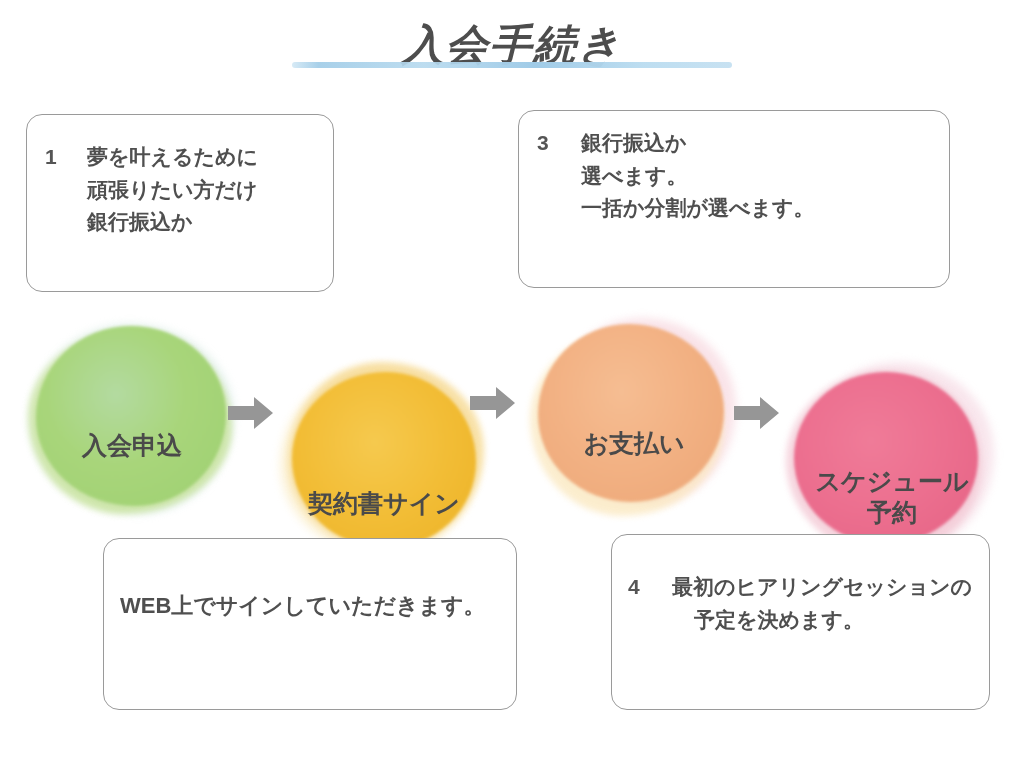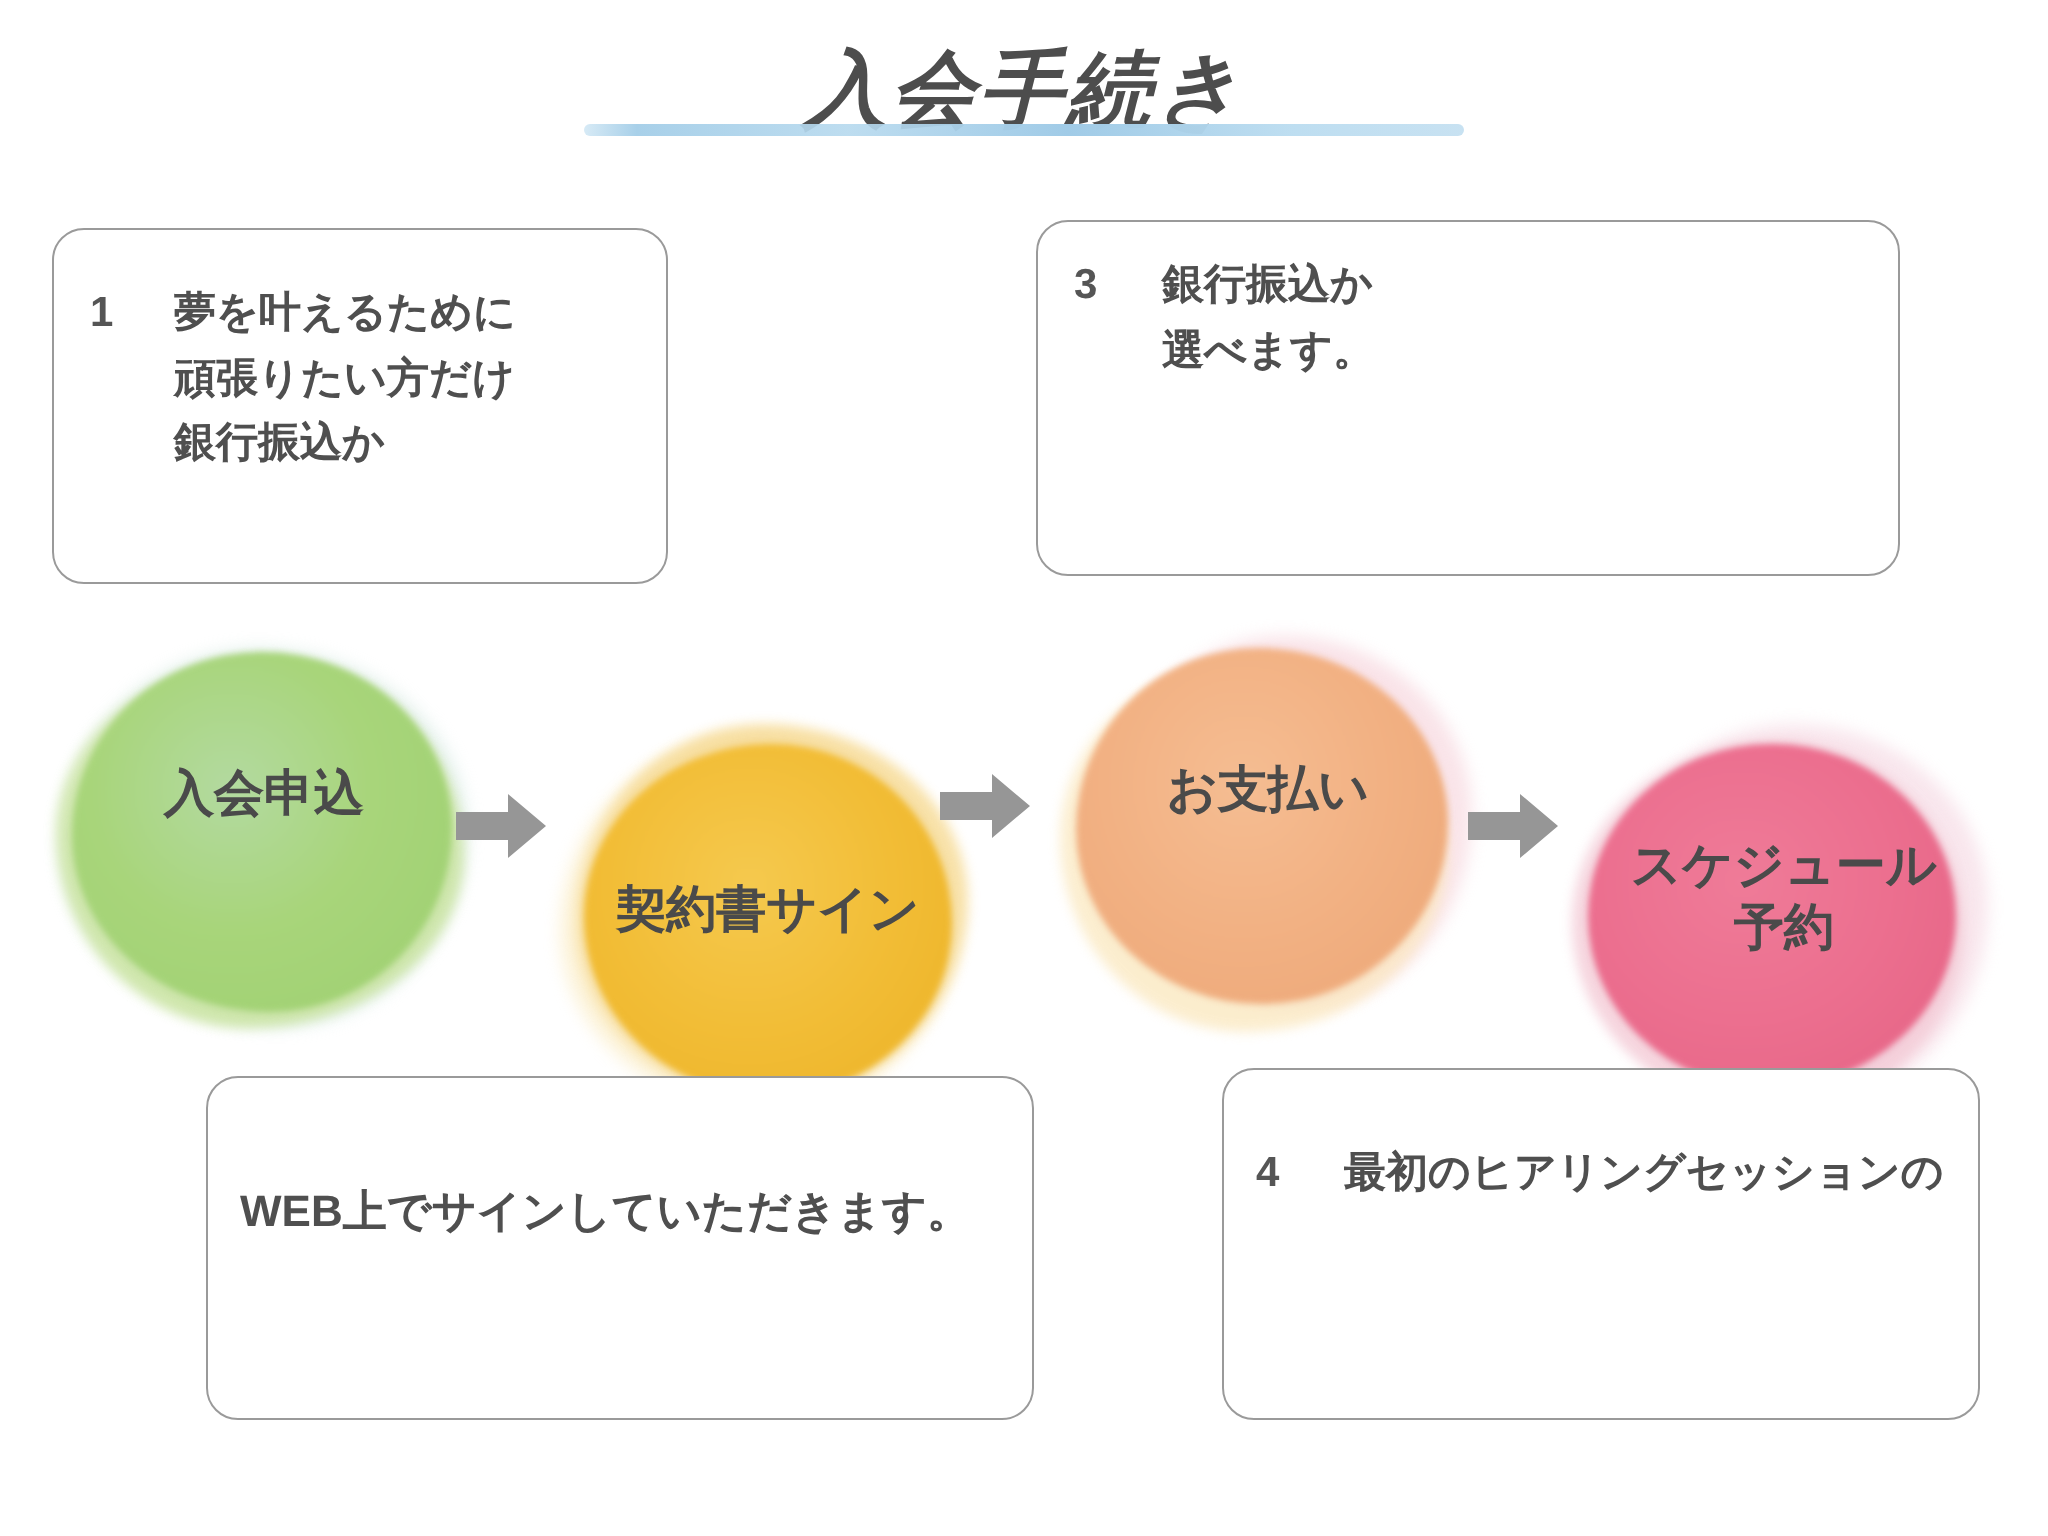--- a/index.html
+++ b/index.html
@@ -122,20 +122,21 @@
   .blob-label {
     position: absolute;
     width: 100%;
     text-align: center;
     font-size: 25px;
     font-weight: bold;
     color: #4a4a4a;
     line-height: 1.22;
     z-index: 3;
     white-space: nowrap;
+    margin-top: 48px;
   }
 
   
   #blob-1 { left: 26px; top: 320px; width: 212px; height: 196px; }
   #blob-1 .back  { left: 4px;  top: 4px;  width: 204px; height: 190px;
                    background: radial-gradient(ellipse at 45% 40%, #c9e4d4 0%, #cfe5dd 60%, #d7ecef 100%); }
   #blob-1 .mid   { left: 2px;  top: 10px; width: 204px; height: 184px;
                    background: radial-gradient(ellipse at 55% 60%, #bcdd86 0%, #c6e293 65%, #d4e9b5 100%);
                    border-radius: 52% 48% 53% 47% / 47% 53% 47% 53%; }
   #blob-1 .front { left: 10px; top: 6px;  width: 190px; height: 180px;
@@ -206,35 +207,37 @@
     </div>
   </div>
 </div>
 
 <div id="note-box-3" class="note-box">
   <div class="note-inner">
     <div class="note-num">3</div>
     <div class="note-lines">
       <div class="note-line">銀行振込か</div>
       <div class="note-line">選べます。</div>
+      <div class="note-line">一括か分割が選べます。</div>
     </div>
   </div>
 </div>
 
 <div id="note-box-2" class="note-box">
   <div class="note-inner">
     <div class="note-line">WEB上でサインしていただきます。</div>
   </div>
 </div>
 
 <div id="note-box-4" class="note-box">
   <div class="note-inner">
     <div class="note-num">4</div>
     <div class="note-lines">
       <div class="note-line">最初のヒアリングセッションの</div>
+      <div class="note-line indent2">予定を決めます。</div>
     </div>
   </div>
 </div>
 
 <div id="blob-1" class="blob-wrap">
   <div class="blob back"></div>
   <div class="blob mid"></div>
   <div class="blob front"></div>
   <div class="blob-label">
     <div>入会申込</div>

